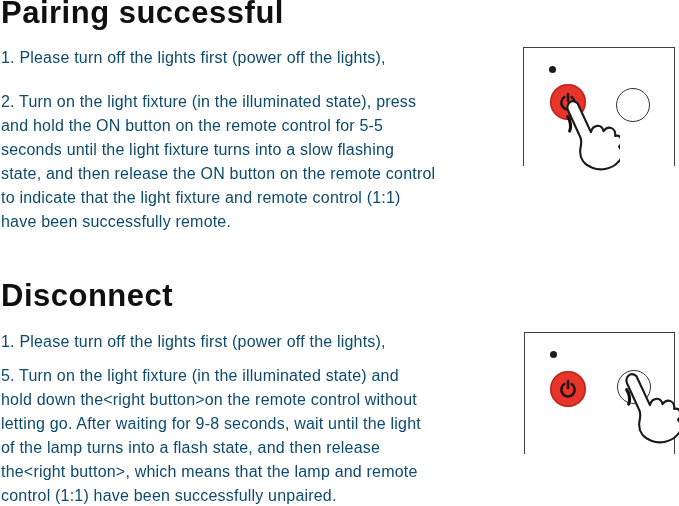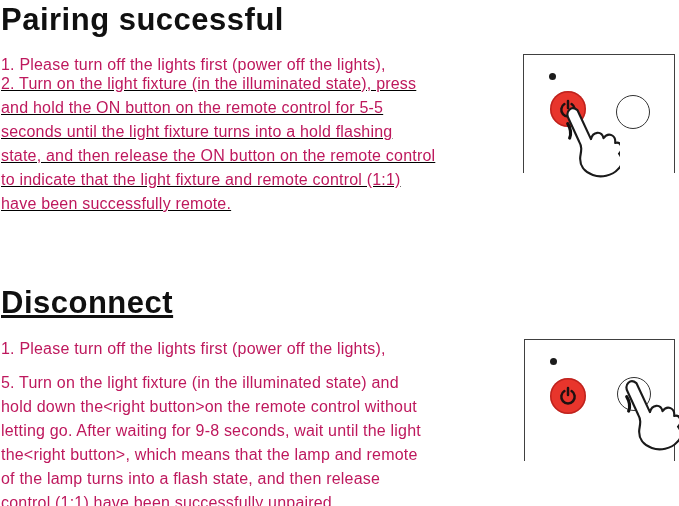--- a/index.html
+++ b/index.html
@@ -1,28 +1,28 @@
 <!DOCTYPE html>
 <html><head>
 <meta charset="utf-8">
 <style>
   html,body{margin:0;padding:0;}
   body{
     width:679px;height:506px;background:#ffffff;overflow:hidden;position:relative;
     font-family:"Liberation Sans", sans-serif;
   }
-  .doc{position:absolute;inset:0;margin-top:7px;}
+  .doc{position:absolute;inset:0;}
   .heading{
     position:absolute;left:1px;margin:0;
     font-size:31px;line-height:38px;font-weight:700;color:#101010;letter-spacing:.5px;
     white-space:nowrap;
   }
   .para{position:absolute;left:1px;}
   .line{
-    font-size:16px;line-height:24px;color:#be185d;letter-spacing:.2px;
+    font-size:16px;line-height:24px;color:#0c4a6e;letter-spacing:.2px;
     white-space:nowrap;
   }
   
   .panel{
     position:absolute;background:#ffffff;
     border:1.5px solid #404040;border-bottom:none;
   }
   .led{
     position:absolute;width:7px;height:7px;border-radius:50%;background:#1b1b1b;
   }
@@ -42,24 +42,24 @@
 <body>
 
 <div class="doc">
 
   <h1 class="heading" style="top:-6px;">Pairing successful</h1>
 
   <div class="para" style="top:46px;">
     <div class="line">1. Please turn off the lights first (power off the lights),</div>
   </div>
 
-  <div class="para" style="top:65px;text-decoration:underline;">
+  <div class="para" style="top:90px;">
     <div class="line">2. Turn on the light fixture (in the illuminated state), press</div>
     <div class="line">and hold the ON button on the remote control for 5-5</div>
-    <div class="line">seconds until the light fixture turns into a hold flashing</div>
+    <div class="line">seconds until the light fixture turns into a slow flashing</div>
     <div class="line">state, and then release the ON button on the remote control</div>
     <div class="line">to indicate that the light fixture and remote control (1:1)</div>
     <div class="line">have been successfully remote.</div>
   </div>
 
   <div class="panel" style="left:523px;top:47px;width:150px;height:118px;">
     <span class="led" style="left:25px;top:18px;"></span>
 
     <div class="btn-red" style="left:26px;top:36px;">
       <svg width="22" height="22" viewBox="0 0 24 24">
@@ -71,32 +71,32 @@
     <div class="btn-white" style="left:92px;top:40px;"></div>
 
     <svg class="hand" style="left:34px;top:52px;" width="62" height="72" viewBox="0 0 64 74">
       <path d="M11,12 C7,4 14,-2 20,3 L34,33 C36,25 45,24 47,32 C52,25 60,29 59,37
                C65,35 68,43 63,48 C67,53 67,60 62,64 C56,71 44,73 36,70
                C27,67 22,60 23,51 C24,45 25,41 22,36 Z" fill="#ffffff" stroke="#1a1a1a" stroke-width="2.2" stroke-linejoin="round"></path>
       <path d="M10,17 C13,22 14,27 12,32" fill="none" stroke="#111111" stroke-width="3.2" stroke-linecap="round"></path>
     </svg>
   </div>
 
-  <h1 class="heading" style="top:277px;text-decoration:underline;">Disconnect</h1>
+  <h1 class="heading" style="top:277px;">Disconnect</h1>
 
   <div class="para" style="top:330px;">
     <div class="line">1. Please turn off the lights first (power off the lights),</div>
   </div>
 
   <div class="para" style="top:364px;">
     <div class="line">5. Turn on the light fixture (in the illuminated state) and</div>
     <div class="line">hold down the&lt;right button&gt;on the remote control without</div>
     <div class="line">letting go. After waiting for 9-8 seconds, wait until the light</div>
+    <div class="line">of the lamp turns into a flash state, and then release</div>
     <div class="line">the&lt;right button&gt;, which means that the lamp and remote</div>
-    <div class="line">of the lamp turns into a flash state, and then release</div>
     <div class="line">control (1:1) have been successfully unpaired.</div>
   </div>
 
   <div class="panel" style="left:524px;top:332px;width:149px;height:121px;">
     <span class="led" style="left:25px;top:18px;"></span>
 
     <div class="btn-red" style="left:25px;top:38px;">
       <svg width="22" height="22" viewBox="0 0 24 24">
         <path d="M12 3.2 V11" fill="none" stroke="#1e1111" stroke-width="2.7" stroke-linecap="round"></path>
         <path d="M8.1 6.6 A 7.3 7.3 0 1 0 15.9 6.6" fill="none" stroke="#1e1111" stroke-width="2.7" stroke-linecap="round"></path>

